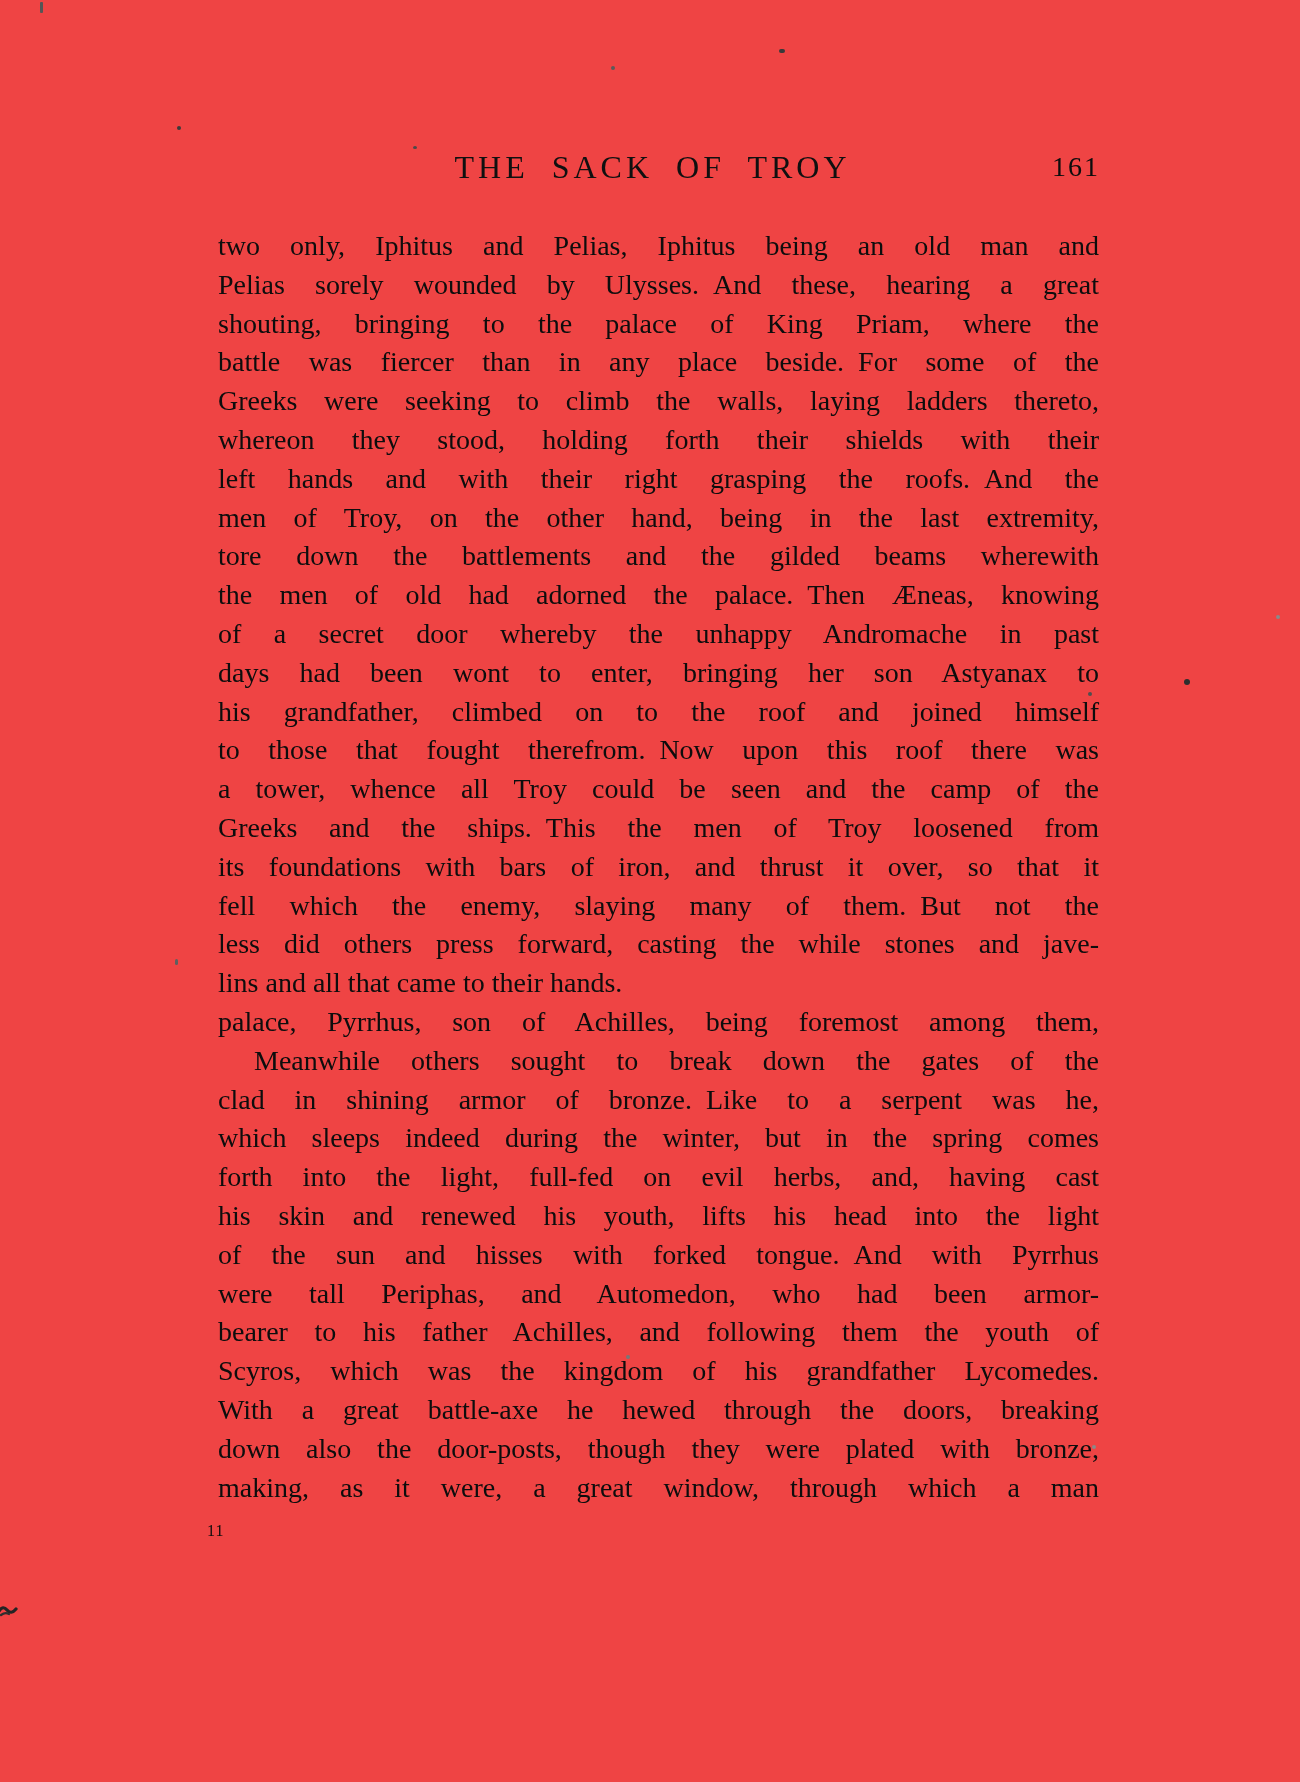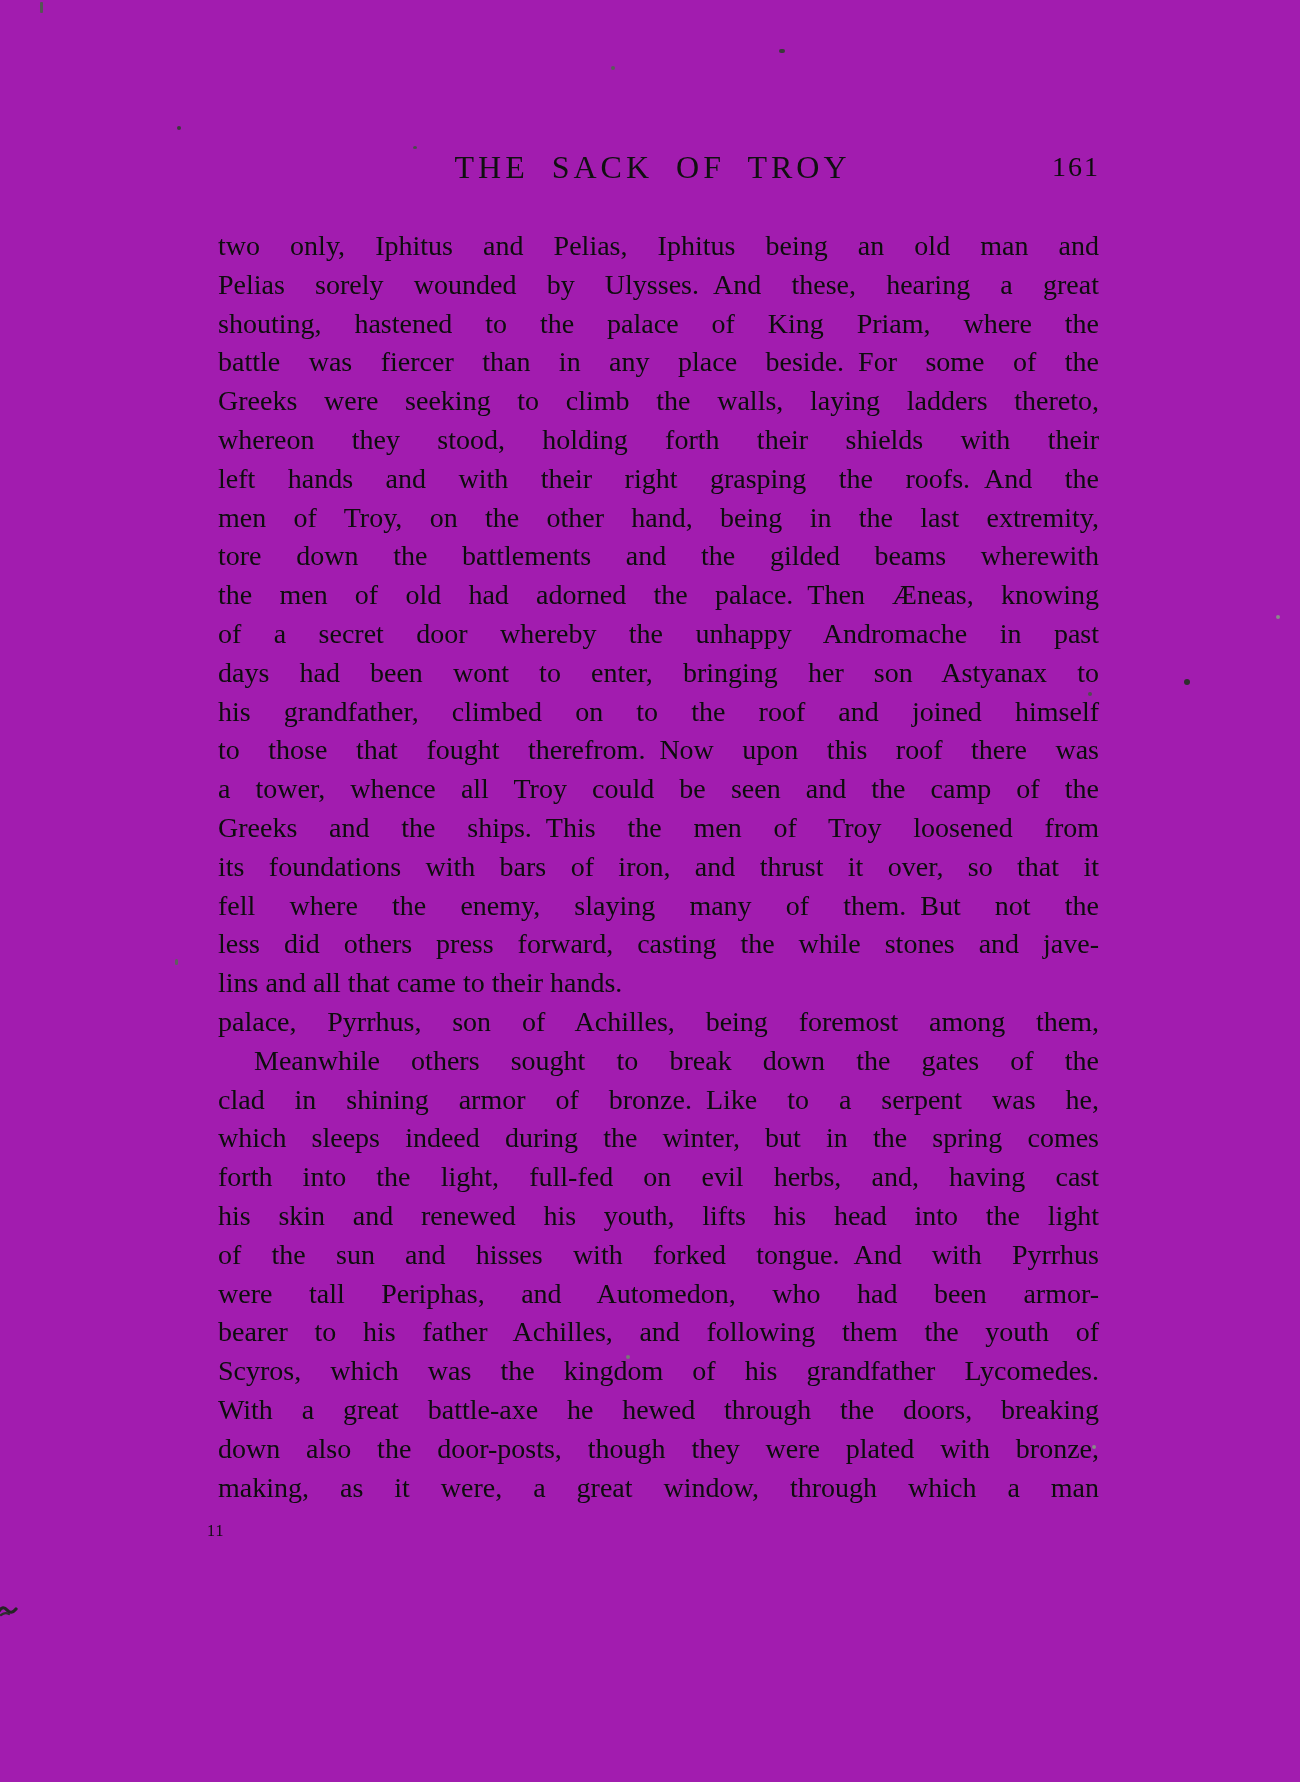--- a/index.html
+++ b/index.html
@@ -1,20 +1,20 @@
 <!DOCTYPE html>
 <html><head>
 <meta charset="utf-8">
 <style>
   html,body { margin:0; padding:0; background:#e8e8e8; }
   .page {
     position:relative;
     width:1300px; height:1782px;
     margin:0 auto;
-    background:#a21caf;
+    background:#ef4444;
     font-family:"Liberation Serif", serif;
     color:#0d0d0d;
     overflow:hidden;
   }
   .runhead { position:absolute; left:205px; top:149px; width:895px; height:42px; }
   .runhead .title {
     display:block; text-align:center;
     font-size:32px; letter-spacing:4px; word-spacing:11px;
     color:#101010;
   }
@@ -55,36 +55,36 @@
 <div class="page">
 
   <div class="runhead">
     <span class="title">THE SACK OF TROY</span>
     <span class="pagenum">161</span>
   </div>
 
   <div class="text-block">
       <div class="line">two only, Iphitus and Pelias, Iphitus being an old man and</div>
       <div class="line">Pelias sorely wounded by Ulysses. And these, hearing a great</div>
-      <div class="line">shouting, hastened to the palace of King Priam, where the</div>
+      <div class="line">shouting, bringing to the palace of King Priam, where the</div>
       <div class="line">battle was fiercer than in any place beside. For some of the</div>
       <div class="line">Greeks were seeking to climb the walls, laying ladders thereto,</div>
       <div class="line">whereon they stood, holding forth their shields with their</div>
       <div class="line">left hands and with their right grasping the roofs. And the</div>
       <div class="line">men of Troy, on the other hand, being in the last extremity,</div>
       <div class="line">tore down the battlements and the gilded beams wherewith</div>
       <div class="line">the men of old had adorned the palace. Then Æneas, knowing</div>
       <div class="line">of a secret door whereby the unhappy Andromache in past</div>
       <div class="line">days had been wont to enter, bringing her son Astyanax to</div>
       <div class="line">his grandfather, climbed on to the roof and joined himself</div>
       <div class="line">to those that fought therefrom. Now upon this roof there was</div>
       <div class="line">a tower, whence all Troy could be seen and the camp of the</div>
       <div class="line">Greeks and the ships. This the men of Troy loosened from</div>
       <div class="line">its foundations with bars of iron, and thrust it over, so that it</div>
-      <div class="line">fell where the enemy, slaying many of them. But not the</div>
+      <div class="line">fell which the enemy, slaying many of them. But not the</div>
       <div class="line">less did others press forward, casting the while stones and jave-</div>
       <div class="line rag">lins and all that came to their hands.</div>
       <div class="line">palace, Pyrrhus, son of Achilles, being foremost among them,</div>
       <div class="line ind">Meanwhile others sought to break down the gates of the</div>
       <div class="line">clad in shining armor of bronze. Like to a serpent was he,</div>
       <div class="line">which sleeps indeed during the winter, but in the spring comes</div>
       <div class="line">forth into the light, full-fed on evil herbs, and, having cast</div>
       <div class="line">his skin and renewed his youth, lifts his head into the light</div>
       <div class="line">of the sun and hisses with forked tongue. And with Pyrrhus</div>
       <div class="line">were tall Periphas, and Automedon, who had been armor-</div>

